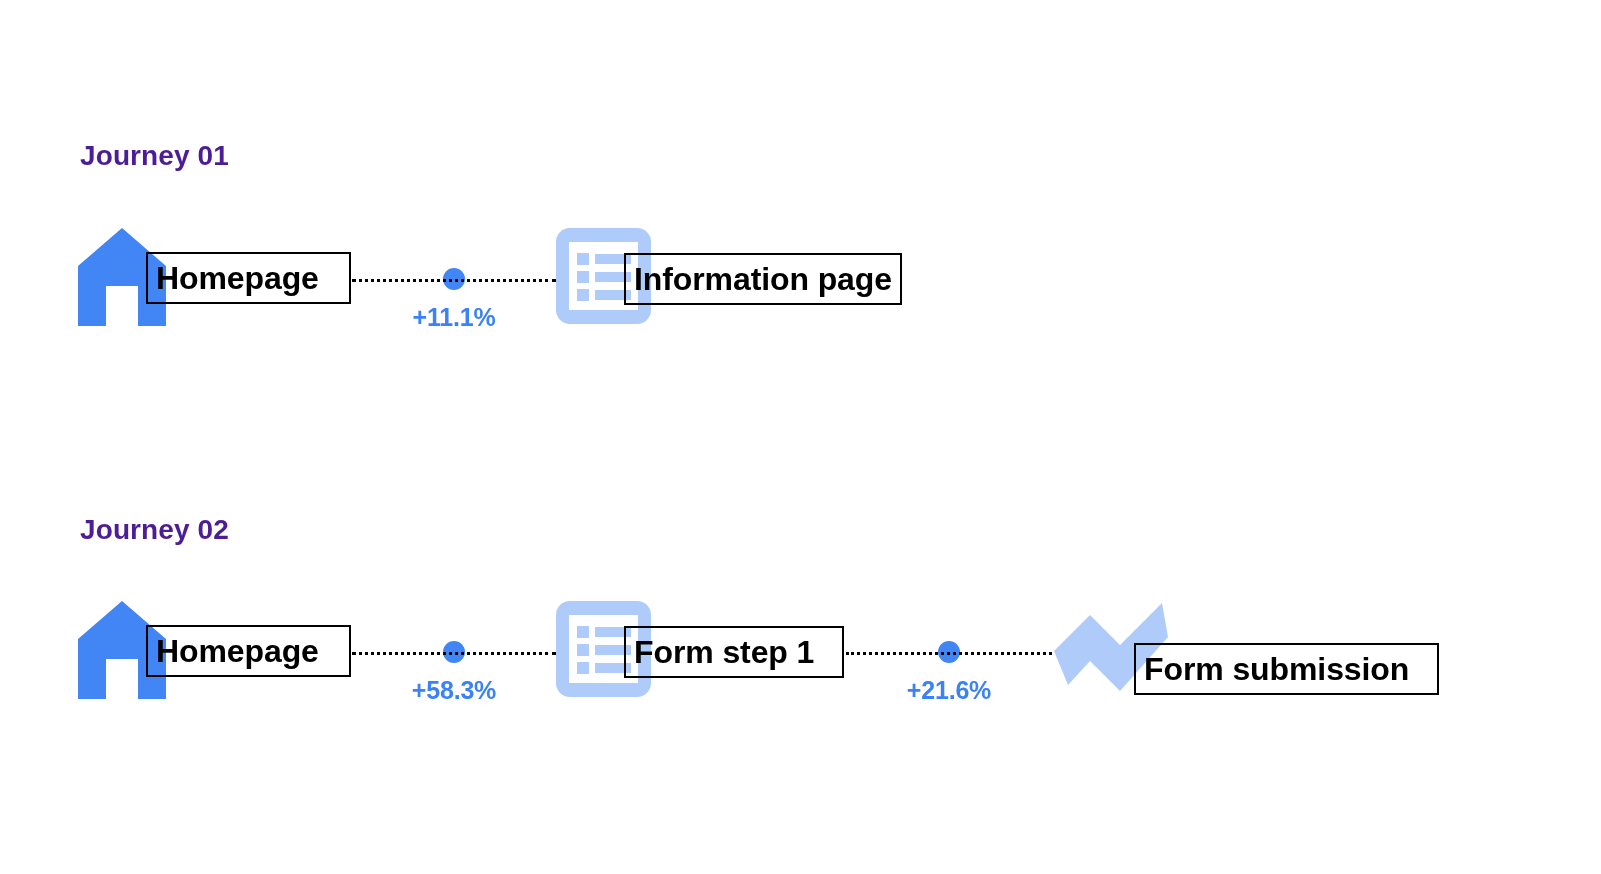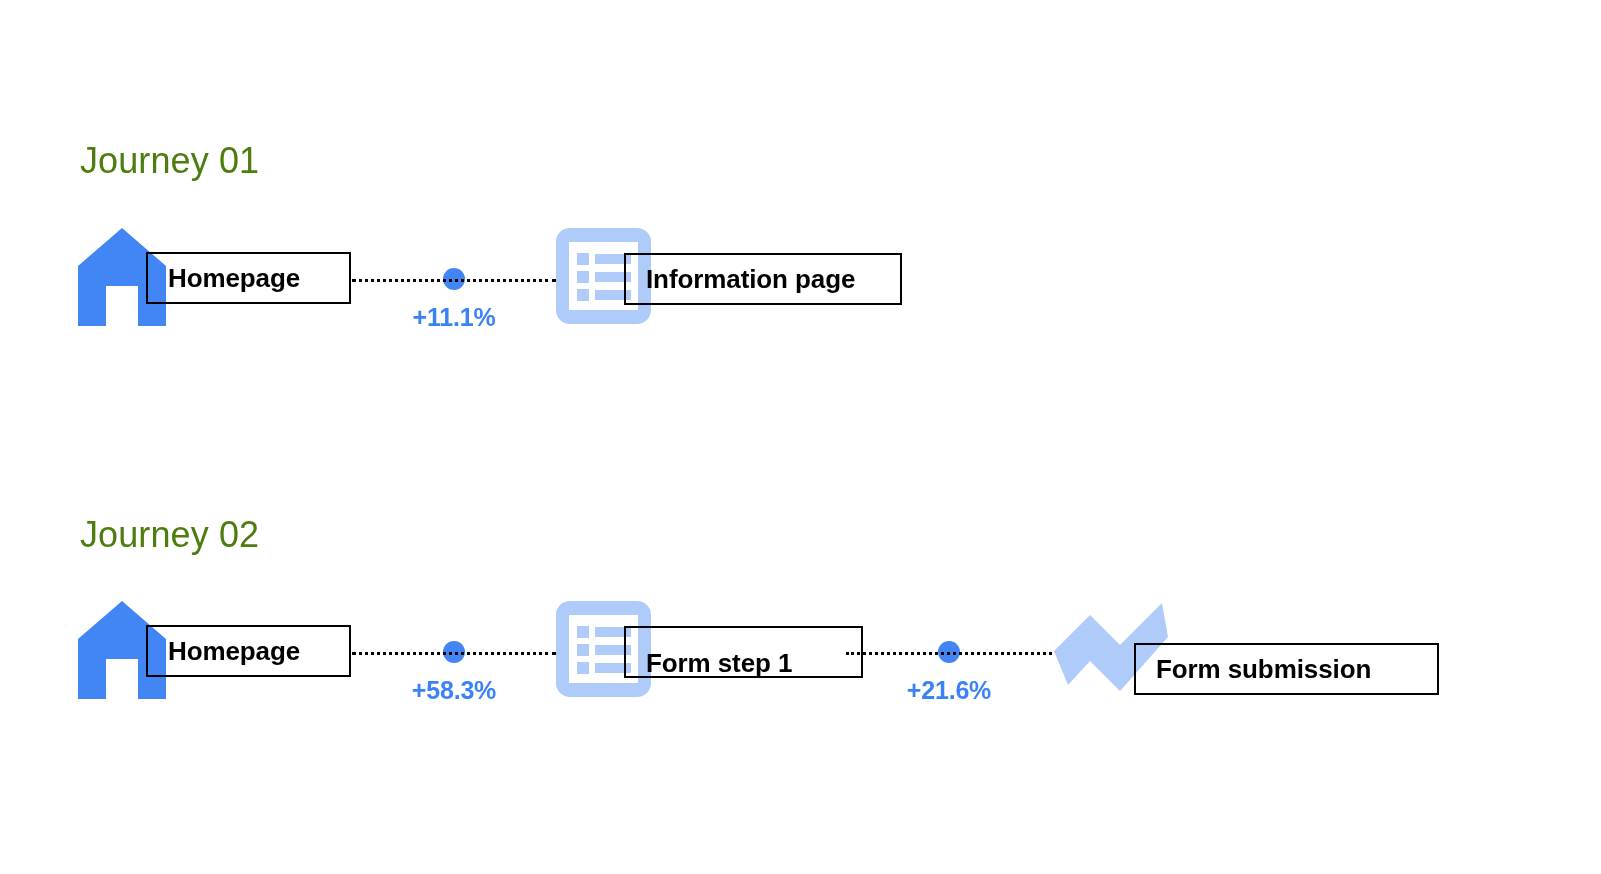--- a/index.html
+++ b/index.html
@@ -18,23 +18,23 @@
 
   #canvas {
     position: relative;
     width: 1601px;
     height: 874px;
   }
 
   
   .journey-title {
     position: absolute;
-    font-size: 36px;
-    font-weight: 400;
-    color: #4d7c0f;
+    font-size: 28px;
+    font-weight: 700;
+    color: #4c1d95;
     letter-spacing: 0.1px;
     white-space: nowrap;
   }
 
   
   .journey-row {
     position: absolute;
     left: 0;
     width: 1601px;
     height: 140px;
@@ -59,25 +59,25 @@
     z-index: 2;
     box-sizing: border-box;
     border: 2px solid #000000;
     background: transparent;
     height: 52px;
     display: flex;
     align-items: center;
   }
 
   .step-box-label {
-    font-size: 26px;
+    font-size: 32px;
     font-weight: 700;
     color: #000000;
     white-space: nowrap;
-    padding-left: 20px;
+    padding-left: 8px;
     letter-spacing: -0.1px;
     line-height: 1;
   }
 
   
   .connector {
     position: absolute;
     height: 140px;
   }
 
@@ -185,21 +185,21 @@
           <rect x="0" y="0" width="95" height="96" rx="14" ry="14" fill="#aecbfa"></rect>
           <rect x="13" y="14" width="69" height="68" fill="#ffffff"></rect>
           <rect x="21" y="25" width="12" height="12" fill="#aecbfa"></rect>
           <rect x="39" y="26" width="36" height="10" fill="#aecbfa"></rect>
           <rect x="21" y="43" width="12" height="12" fill="#aecbfa"></rect>
           <rect x="39" y="44" width="36" height="10" fill="#aecbfa"></rect>
           <rect x="21" y="61" width="12" height="12" fill="#aecbfa"></rect>
           <rect x="39" y="62" width="36" height="10" fill="#aecbfa"></rect>
         </svg>
       </div>
-      <div class="step-box" style="left:68px; top:25px; width:239px;align-items:flex-end;">
+      <div class="step-box" style="left:68px; top:25px; width:220px;">
         <span class="step-box-label">Form step 1</span>
       </div>
     </div>
 
     <div class="connector" style="left:846px; width:206px;">
       <div class="connector-dot" style="left:92px; top:40px;"></div>
       <div class="connector-line" style="top:51px;"></div>
       <div class="connector-pct" style="left:0px; top:75px; width:206px;">+21.6%</div>
     </div>
 

